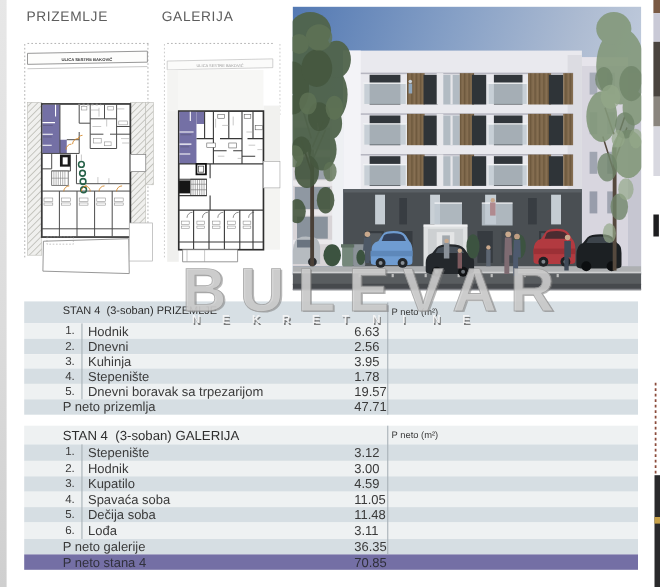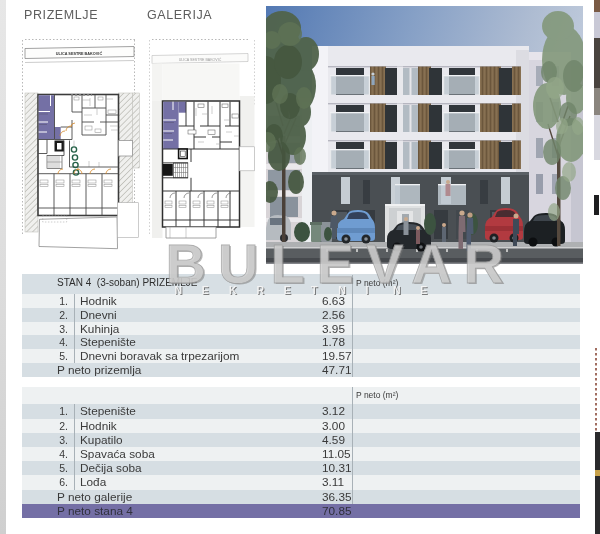--- a/index.html
+++ b/index.html
@@ -631,20 +631,21 @@
 
 <div class="row" style="top:363px;height:13.8px;background:#d6dee3">
     <span class="nm" style="left:35px">P neto prizemlja</span>
     <span class="val">47.71</span>
   </div>
 
 <div class="abs" style="left:74px;top:294px;width:1px;height:69px;background:#a8b1b7"></div>
 <div class="abs" style="left:352px;top:275px;width:1px;height:101.8px;background:#a8b1b7"></div>
 
 <div class="abs" style="left:22px;top:387px;width:558px;height:17.4px;background:#eef1f2">
+  <div class="abs" style="left:35px;top:2px;font-size:12px;color:#2e2e2e">STAN 4&nbsp;&nbsp;(3-soban)&nbsp;GALERIJA</div>
   <div class="abs" style="left:334px;top:3px;font-size:8.5px;color:#3a3a3a">P neto (m²)</div>
 </div>
 
 <div class="row" style="top:404.4px;height:14.2px;background:#d6dee3">
     <span class="num">1.</span>
     <span class="nm">Stepenište</span>
     <span class="val">3.12</span>
   </div>
 
 <div class="row" style="top:418.6px;height:14.2px;background:#eef1f2">
@@ -661,21 +662,21 @@
 
 <div class="row" style="top:447px;height:14.2px;background:#eef1f2">
     <span class="num">4.</span>
     <span class="nm">Spavaća soba</span>
     <span class="val">11.05</span>
   </div>
 
 <div class="row" style="top:461.2px;height:14.2px;background:#d6dee3">
     <span class="num">5.</span>
     <span class="nm">Dečija soba</span>
-    <span class="val">10.31</span>
+    <span class="val">11.48</span>
   </div>
 
 <div class="row" style="top:475.4px;height:14.2px;background:#eef1f2">
     <span class="num">6.</span>
     <span class="nm">Lođa</span>
     <span class="val">3.11</span>
   </div>
 
 <div class="row" style="top:489.6px;height:14.2px;background:#d6dee3">
     <span class="nm" style="left:35px">P neto galerije</span>

